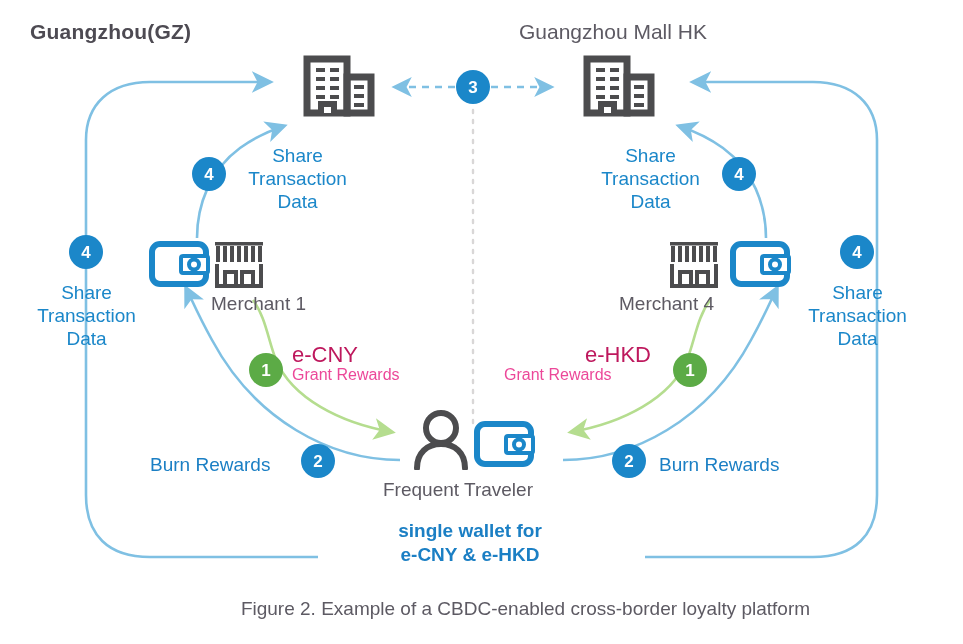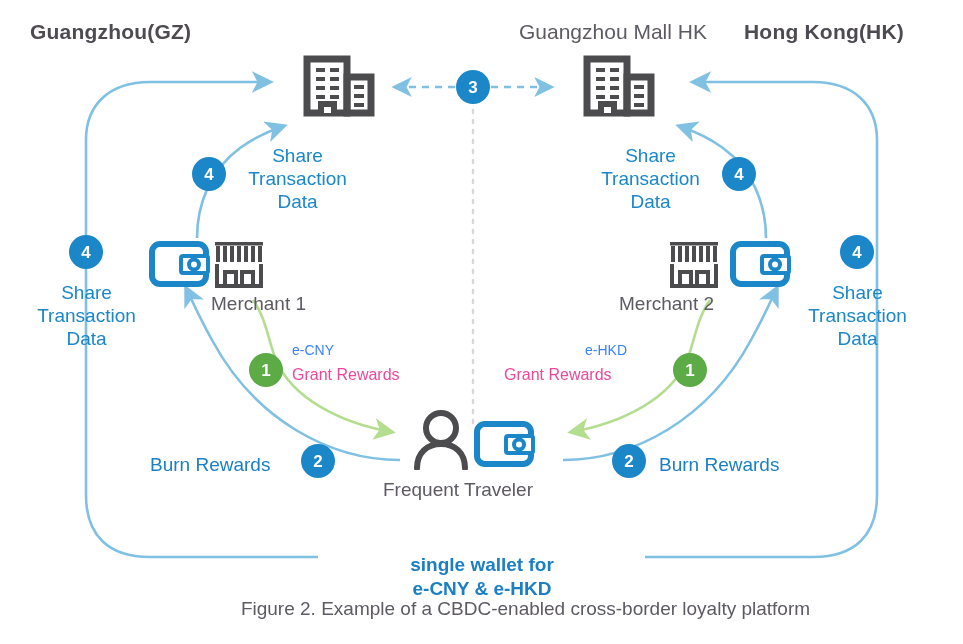--- a/index.html
+++ b/index.html
@@ -63,22 +63,22 @@
   }
   .wallet-note {
     color: #1b7fc4;
     font-weight: bold;
     font-size: 19px;
     line-height: 24px;
     text-align: center;
     white-space: nowrap;
   }
   .currency-label {
-    color: #3b82f6;
-    font-size: 14px;
+    color: #be185d;
+    font-size: 22px;
     white-space: nowrap;
   }
   .grant-label {
     color: #ec4899;
     font-size: 16px;
     white-space: nowrap;
   }
   .badge {
     position: absolute;
     border-radius: 50%;
@@ -159,21 +159,20 @@
       <path d="M455,87 L395,87" fill="none" stroke="#7fc0e3" stroke-width="2.4" stroke-dasharray="7 6" marker-end="url(#arrowBlueDash)"></path>
       <path d="M491,87 L551,87" fill="none" stroke="#7fc0e3" stroke-width="2.4" stroke-dasharray="7 6" marker-end="url(#arrowBlueDash)"></path>
     </g>
 
     <g>
       <path d="M473,110 L473,425" fill="none" stroke="#d9d7d7" stroke-width="2.4" stroke-dasharray="3 7" stroke-linecap="round"></path>
     </g>
   </svg>
 
   <div class="abs region-title" style="left:30px; top:20px;">Guangzhou(GZ)</div>
-  <div class="abs region-title" style="left:744px; top:20px;">Hong Kong(HK)</div>
 
   <div class="abs mall-title" style="left:519px; top:20px;">Guangzhou Mall HK</div>
 
   <div class="icon-box" style="left:303px; top:55px;">
     <svg width="72" height="62" viewBox="0 0 72 62">
       <path d="M4,4 h40 v54 h-40 z" fill="none" stroke="#4c4c4e" stroke-width="7"></path>
       <path d="M44,22 h24 v36 h-24 z" fill="none" stroke="#4c4c4e" stroke-width="7"></path>
       <rect x="13" y="13" width="9" height="4" fill="#4c4c4e"></rect>
       <rect x="27" y="13" width="9" height="4" fill="#4c4c4e"></rect>
       <rect x="13" y="22" width="9" height="4" fill="#4c4c4e"></rect>
@@ -279,21 +278,21 @@
       <path d="M31,48 v-14 h11 v14" fill="none" stroke="#4c4c4e" stroke-width="4"></path>
     </svg>
   </div>
   <div class="icon-box" style="left:729px; top:240px;">
     <svg width="62" height="48" viewBox="0 0 62 48">
       <rect x="4" y="4" width="54" height="40" rx="8" ry="8" fill="none" stroke="#1b87c9" stroke-width="6"></rect>
       <rect x="33" y="16" width="27" height="17" rx="2" ry="2" fill="#ffffff" stroke="#1b87c9" stroke-width="4"></rect>
       <circle cx="46" cy="24.5" r="5" fill="none" stroke="#1b87c9" stroke-width="4"></circle>
     </svg>
   </div>
-  <div class="abs entity-label" style="left:619px; top:293px;">Merchant 2</div>
+  <div class="abs entity-label" style="left:619px; top:293px;">Merchant 4</div>
 
   <div class="badge badge-green b34" style="left:249px; top:353px;">1</div>
   <div class="abs currency-label" style="left:292px; top:342px;">e-CNY</div>
   <div class="abs grant-label" style="left:292px; top:366px;">Grant Rewards</div>
 
   <div class="badge badge-green b34" style="left:673px; top:353px;">1</div>
   <div class="abs currency-label" style="left:585px; top:342px;">e-HKD</div>
   <div class="abs grant-label" style="left:504px; top:366px;">Grant Rewards</div>
 
   <div class="icon-box" style="left:410px; top:408px;">
@@ -303,21 +302,21 @@
     </svg>
   </div>
   <div class="icon-box" style="left:473px; top:420px;">
     <svg width="62" height="48" viewBox="0 0 62 48">
       <rect x="4" y="4" width="54" height="40" rx="8" ry="8" fill="none" stroke="#1b87c9" stroke-width="6"></rect>
       <rect x="33" y="16" width="27" height="17" rx="2" ry="2" fill="#ffffff" stroke="#1b87c9" stroke-width="4"></rect>
       <circle cx="46" cy="24.5" r="5" fill="none" stroke="#1b87c9" stroke-width="4"></circle>
     </svg>
   </div>
   <div class="abs entity-label" style="left:383px; top:479px;">Frequent Traveler</div>
-  <div class="abs wallet-note" style="left:332px; top:519px; width:300px;margin-top:34px;">
+  <div class="abs wallet-note" style="left:320px; top:519px; width:300px;">
     <div>single wallet for</div>
     <div>e-CNY &amp; e-HKD</div>
   </div>
 
   <div class="abs blue-label-strong" style="left:150px; top:453px;">Burn Rewards</div>
   <div class="badge badge-blue b34" style="left:301px; top:444px;">2</div>
 
   <div class="badge badge-blue b34" style="left:612px; top:444px;">2</div>
   <div class="abs blue-label-strong" style="left:659px; top:453px;">Burn Rewards</div>
 

